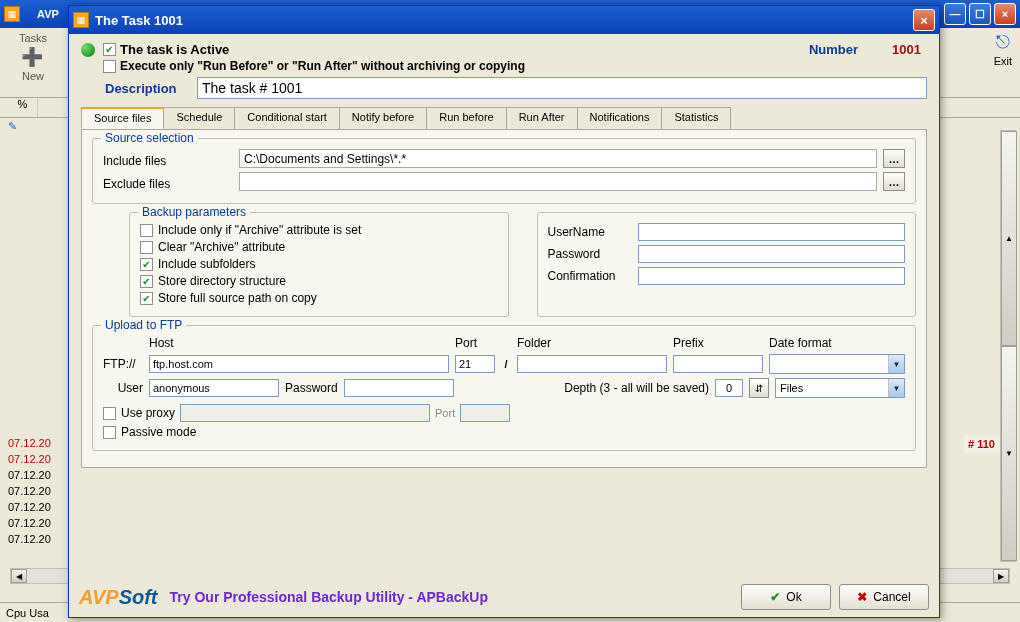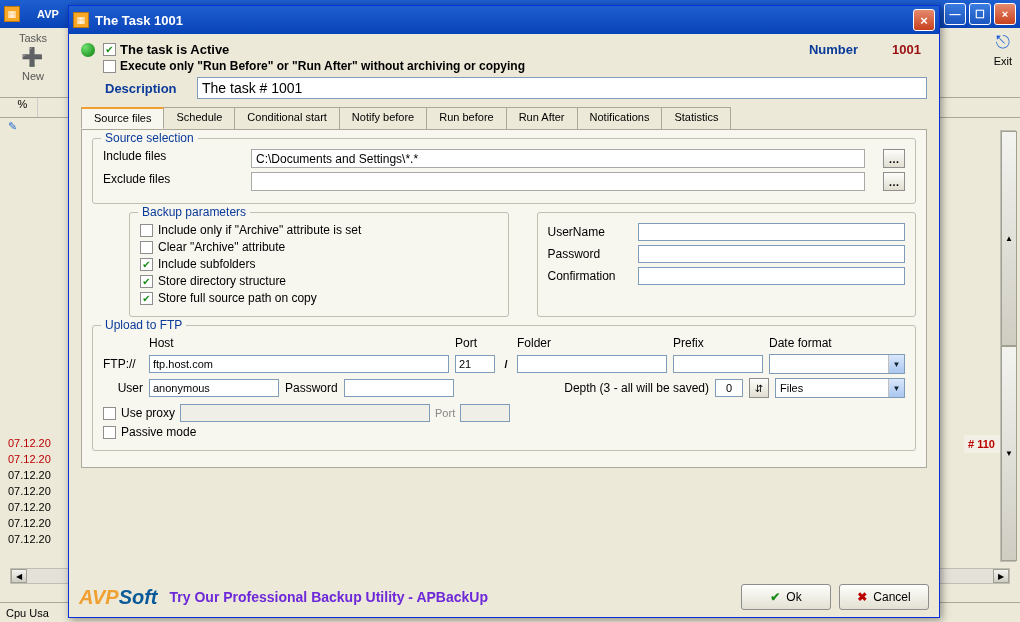--- a/index.html
+++ b/index.html
@@ -46,21 +46,21 @@
 
 .tabstrip { display: flex; border-bottom: 1px solid #aca899; margin-top: 4px; }
 .tab { height: 22px; padding: 3px 12px 0 12px; border: 1px solid #aca899; border-bottom: none; background: #ece9d8; font-size: 11px; margin-right: -1px; position: relative; }
 .tab.active { background: #f7f6ef; border-top: 2px solid #f0a030; border-bottom: 1px solid #f7f6ef; margin-bottom: -1px; z-index: 2; }
 .tab-panel { border: 1px solid #aca899; border-top: none; background: #f7f6ef; padding: 8px 10px; }
 
 
 .gbox { border: 1px solid #c0c0b0; border-radius: 3px; padding: 10px 10px 8px 10px; margin-bottom: 8px; position: relative; }
 .gbox-title { position: absolute; top: -8px; left: 8px; background: #f7f6ef; padding: 0 4px; color: #0a3a9a; font-size: 12px; }
 
-.fld-row { display: flex; align-items: flex-start; gap: 18px; margin-bottom: 4px; }
+.fld-row { display: flex; align-items: flex-end; gap: 6px; margin-bottom: 4px; }
 .fld-lbl { font-size: 12px; }
 .path-input { flex:1; height: 19px; border: 1px solid #a9a9a9; background:#fff; padding:0 4px; font-size:12px;}
 .browse-btn { width: 22px; height: 19px; border:1px solid #8e8e8e; background:linear-gradient(to bottom,#fdfdfb,#e1ded0); font-weight:bold; display:flex;align-items:center;justify-content:center;}
 
 .two-col { display: flex; gap: 28px; padding-left: 37px; }
 .col { flex: 1; }
 .chk-row { display: flex; align-items: center; gap: 5px; margin-bottom: 3px; font-size: 12px; }
 .txt-input { height: 18px; border: 1px solid #7f9db9; background:#fff; padding:0 3px; font-size:11px; }
 .net-row { display:flex; align-items:center; margin-bottom:4px; }
 .net-lbl { width: 90px; font-size:12px; }

